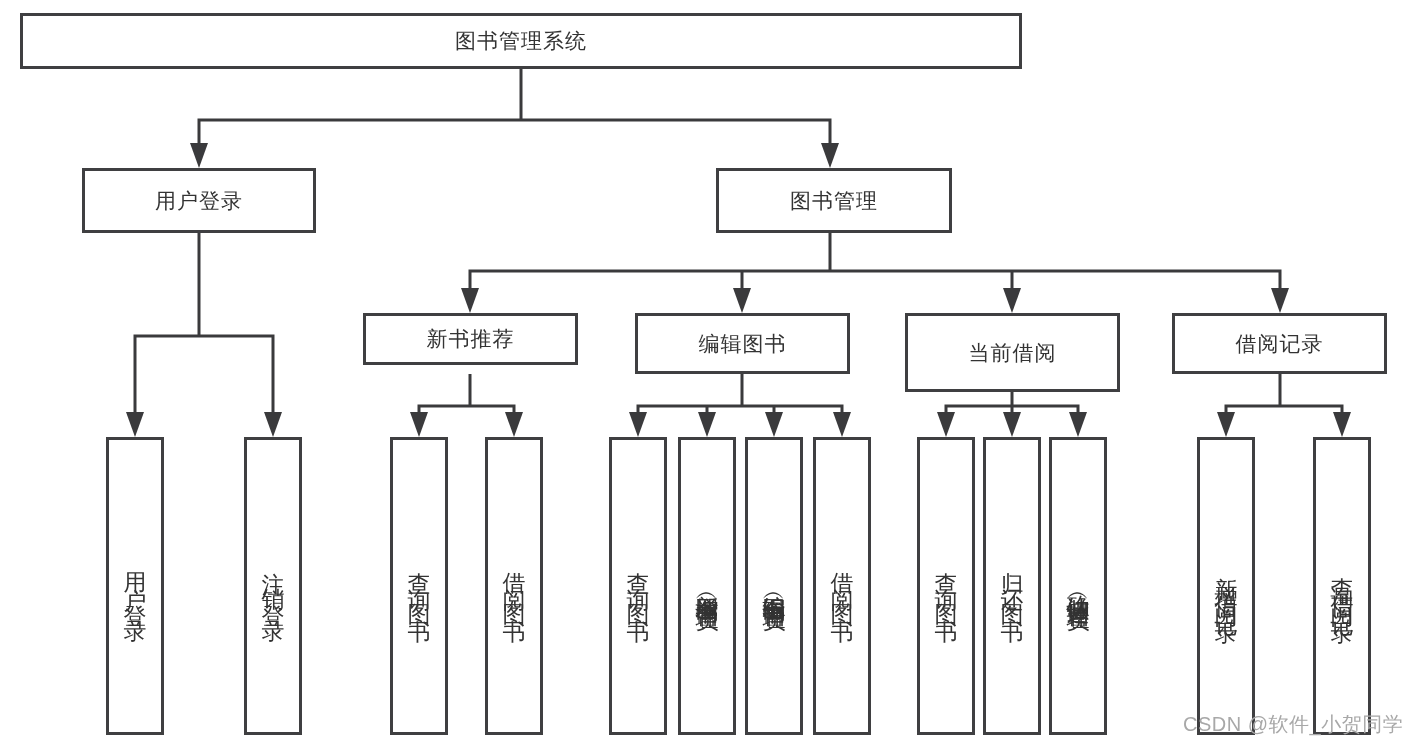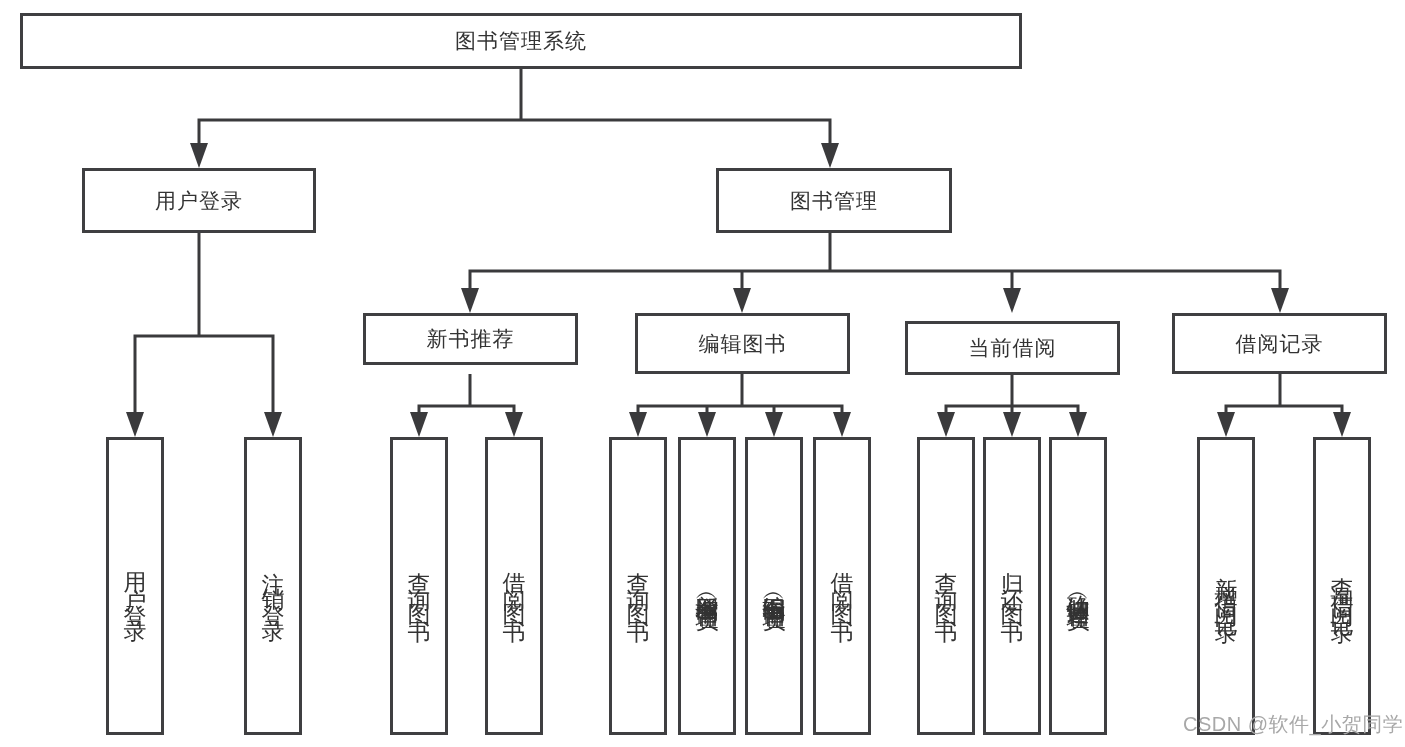--- a/index.html
+++ b/index.html
@@ -113,21 +113,21 @@
   <div class="node hbox" style="left:716px;top:168px;width:236px;height:65px">
     <span class="label">图书管理</span>
   </div>
 
   <div class="node hbox" style="left:363px;top:313px;width:215px;height:52px">
     <span class="label">新书推荐</span>
   </div>
   <div class="node hbox" style="left:635px;top:313px;width:215px;height:61px">
     <span class="label">编辑图书</span>
   </div>
-  <div class="node hbox" style="left:905px;top:321px;width:215px;height:54px">
+  <div class="node hbox" style="left:905px;top:313px;width:215px;height:79px">
     <span class="label">当前借阅</span>
   </div>
   <div class="node hbox" style="left:1172px;top:313px;width:215px;height:61px">
     <span class="label">借阅记录</span>
   </div>
 
   <div class="node vbox" style="left:106px;top:437px;width:58px;height:298px">
     <span class="label" style="letter-spacing: 16px;">用户登录</span>
   </div>
   <div class="node vbox" style="left:244px;top:437px;width:58px;height:298px">

